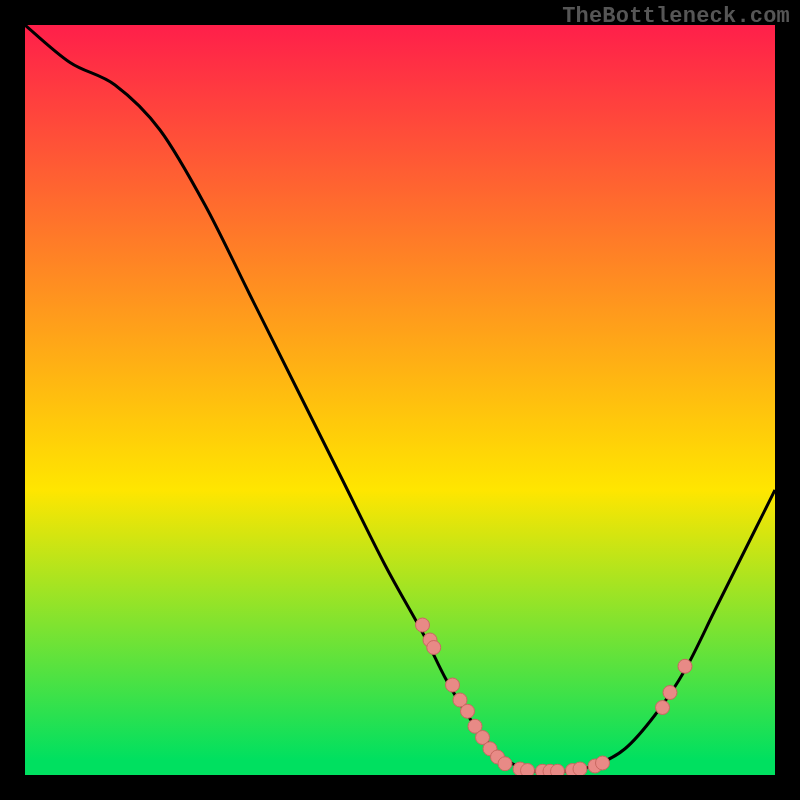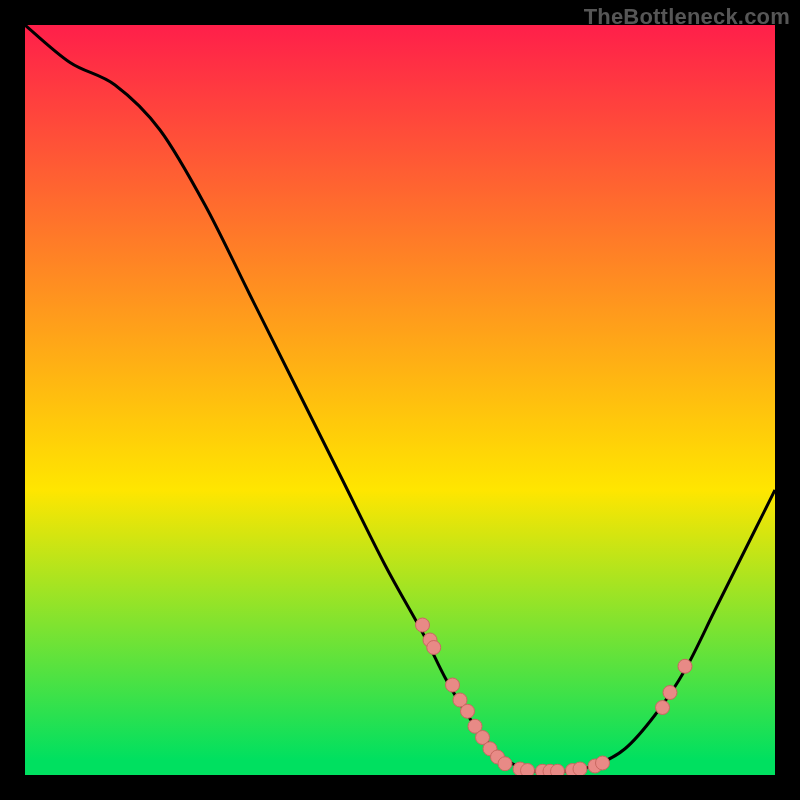--- a/index.html
+++ b/index.html
@@ -14,21 +14,21 @@
     position: absolute;
     left: 25px;
     top: 25px;
     width: 750px;
     height: 750px;
   }
   .attribution {
     position: absolute;
     top: 4px;
     right: 10px;
-    font-family: Liberation Sans, sans-serif;
+    font-family: Liberation Mono, monospace;
     font-size: 22px;
     font-weight: 600;
     color: #565656;
     letter-spacing: 0.2px;
   }
 </style>
 </head>
 <body>
 
 <div class="frame">

